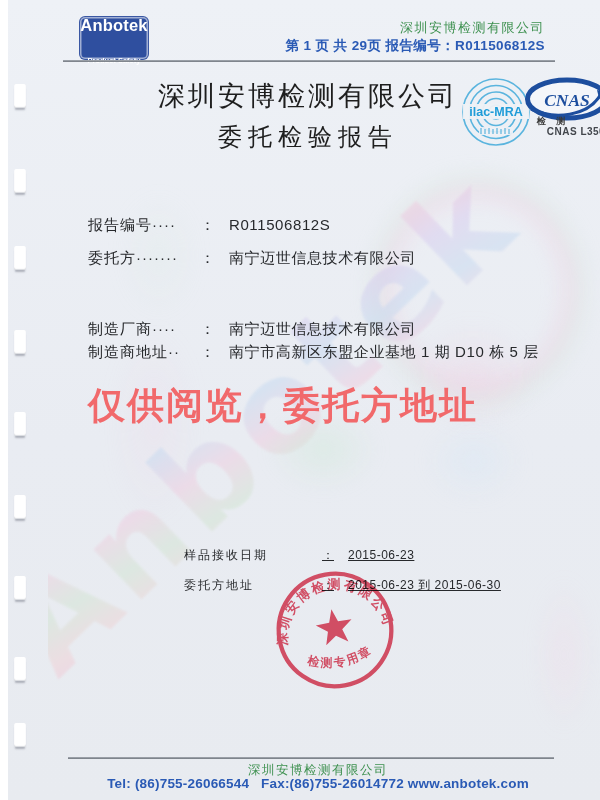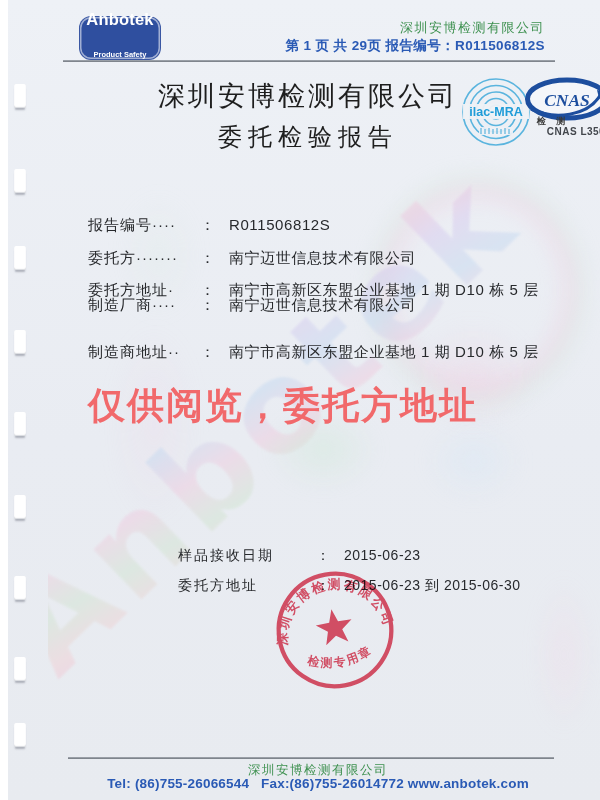--- a/index.html
+++ b/index.html
@@ -23,23 +23,23 @@
       background:radial-gradient(closest-side,rgba(0,0,0,0) 56%,rgba(242,186,214,.30) 65%,rgba(196,226,202,.24) 73%,rgba(0,0,0,0) 81%);}
   .b2{left:380px;top:300px;width:170px;height:150px;background:radial-gradient(closest-side,rgba(244,196,220,.25),rgba(244,196,220,0) 72%);}
   .b3{left:238px;top:392px;width:155px;height:115px;background:radial-gradient(closest-side,rgba(198,232,206,.34),rgba(198,232,206,0) 72%);}
   .b4{left:398px;top:405px;width:135px;height:112px;background:radial-gradient(closest-side,rgba(206,228,248,.30),rgba(206,228,248,0) 72%);}
   .b5{left:86px;top:290px;width:120px;height:270px;background:radial-gradient(closest-side,rgba(240,206,228,.18),rgba(240,206,228,0) 75%);}
   .b6{left:516px;top:550px;width:80px;height:210px;background:radial-gradient(closest-side,rgba(246,206,226,.22),rgba(246,206,226,0) 75%);}
   .b7{left:96px;top:170px;width:110px;height:170px;background:radial-gradient(closest-side,rgba(214,234,222,.18),rgba(214,234,222,0) 75%);}
 
   
   .logo{
-    position:absolute;left:72px;top:17px;width:80px;height:42px;
-    background:#2f4f9f;border-radius:11px;box-shadow:inset 0 0 0 1.5px rgba(255,255,255,.55), 0 0 0 1px #3a57a3;
-    display:flex;flex-direction:column;align-items:center;justify-content:flex-end;
+    position:absolute;left:72px;top:17px;width:68px;height:42px;
+    background:#2f4f9f;border-radius:5px;box-shadow:inset 0 0 0 1.5px rgba(255,255,255,.55), 0 0 0 1px #3a57a3;
+    display:flex;flex-direction:column;align-items:center;justify-content:flex-start;
   }
   .logo-name{color:#fff;font-weight:bold;font-size:16.5px;line-height:17px;letter-spacing:.2px;}
   .logo-line{width:66px;height:1.5px;background:#fff;margin:1px 0 2px 0;}
   .logo-tag{color:#fff;font-weight:bold;font-size:7.5px;line-height:8px;margin-top:20px;}
 
   
   .hdr{position:absolute;right:55px;top:19px;text-align:right;}
   .hdr-company{color:#3e9150;font-size:13px;letter-spacing:1.5px;line-height:17px;}
   .hdr-page{color:#2a5ab5;font-size:13.5px;font-weight:bold;letter-spacing:.4px;line-height:19px;white-space:pre;}
 
@@ -66,21 +66,21 @@
   .f-colon{font-weight:500;}
   .f-value{margin-left:14px;letter-spacing:.6px;font-weight:500;}
 
   
   .notice{
     position:absolute;left:80px;top:381px;width:460px;
     font-size:37px;font-weight:bold;color:#f1696b;letter-spacing:2px;white-space:nowrap;
   }
 
   
-  .daterow{position:absolute;left:170px;font-size:14px;color:#27292c;white-space:nowrap;}
+  .daterow{position:absolute;left:176px;font-size:12px;color:#27292c;white-space:nowrap;text-decoration:underline;}
   .d-label{display:inline-block;width:138px;letter-spacing:2px;font-weight:500;}
   .d-value{margin-left:14px;letter-spacing:.5px;font-weight:500;}
 
   
   .stamp{position:absolute;left:265px;top:568px;transform:rotate(-10deg);opacity:.88;mix-blend-mode:multiply;}
 
   
   .wm{position:absolute;left:40px;top:120px;pointer-events:none;}
 
   
@@ -168,24 +168,21 @@
   </svg>
   <div class="cnas-sub cnas-scope">检 测</div>
   <div class="cnas-sub cnas-no">CNAS L3503</div>
 
   <div class="field" style="top:216px">
     <span class="f-label">报告编号····</span><span class="f-colon">：</span><span class="f-value">R011506812S</span>
   </div>
   <div class="field" style="top:249px">
     <span class="f-label">委托方·······</span><span class="f-colon">：</span><span class="f-value">南宁迈世信息技术有限公司</span>
   </div>
-  <div class="field" style="top:281px">
-    <span class="f-label">委托方地址·</span><span class="f-colon">：</span><span class="f-value">南宁市高新区东盟企业基地 1 期 D10 栋 5 层</span>
-  </div>
-  <div class="field" style="top:296px">
+  <div class="field" style="top:320px">
     <span class="f-label">制造厂商····</span><span class="f-colon">：</span><span class="f-value">南宁迈世信息技术有限公司</span>
   </div>
   <div class="field" style="top:343px">
     <span class="f-label">制造商地址··</span><span class="f-colon">：</span><span class="f-value">南宁市高新区东盟企业基地 1 期 D10 栋 5 层</span>
   </div>
 
   <div class="notice">仅供阅览，委托方地址</div>
 
   <div class="daterow" style="top:547px">
     <span class="d-label">样品接收日期</span><span class="d-colon">：</span><span class="d-value">2015-06-23</span>

